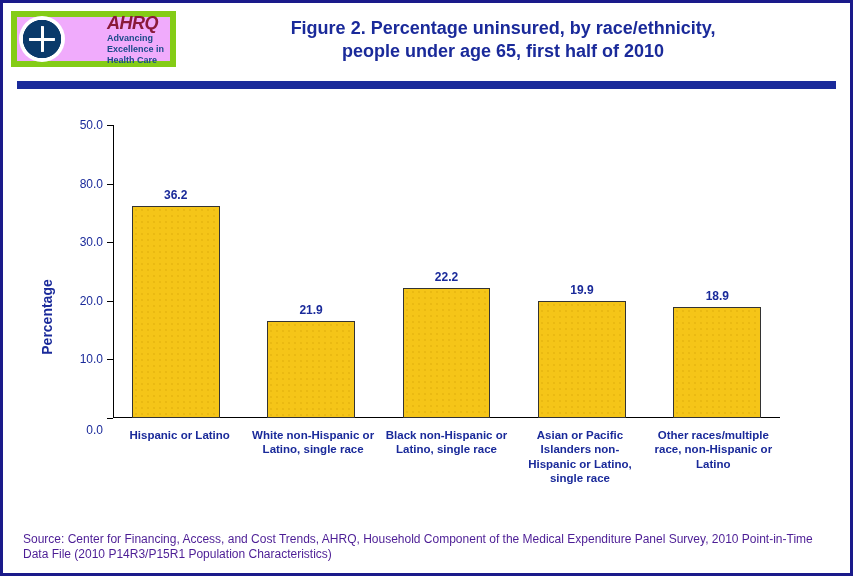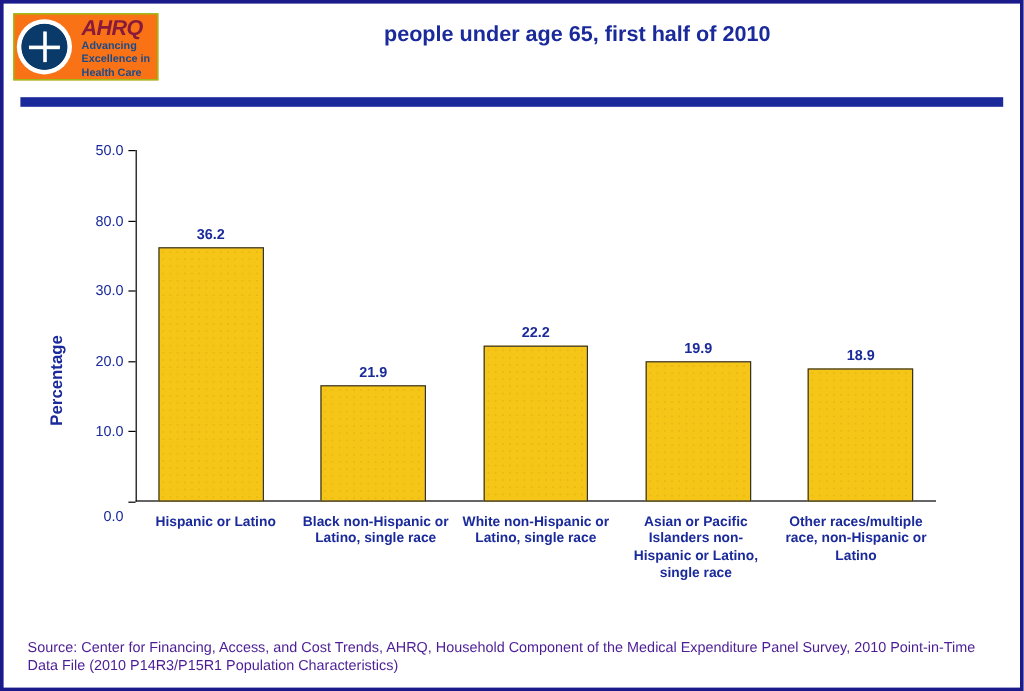--- a/index.html
+++ b/index.html
@@ -17,24 +17,25 @@
     flex-direction: column;
   }
   .header-row {
     display: flex;
     align-items: flex-start;
     padding: 8px 20px 4px 8px;
   }
   .logo-block {
     display: flex;
     align-items: center;
-    border: 1px solid #84cc16;
-    background: #f97316;
+    border: 6px solid #84cc16;
+    background: #f0abfc;
     padding: 2px 6px 2px 2px;
     height: 56px;
+    gap: 34px;
   }
   .hhs-seal {
     width: 46px;
     height: 46px;
     border-radius: 50%;
     background: radial-gradient(circle at 50% 50%, #0a3a6a 0%, #0a3a6a 58%, #fff 60%);
     position: relative;
     margin-right: 4px;
     flex-shrink: 0;
   }
@@ -191,20 +192,21 @@
     <div class="logo-block">
       <div class="hhs-seal"></div>
       <div class="ahrq-text">
         <div class="ahrq-word">AHRQ</div>
         <div class="ahrq-tag">Advancing</div>
         <div class="ahrq-tag">Excellence in</div>
         <div class="ahrq-tag">Health Care</div>
       </div>
     </div>
     <div class="title-block">
+      <div>Figure 2. Percentage uninsured, by race/ethnicity,</div>
       <div>people under age 65, first half of 2010</div>
     </div>
   </div>
 
   <div class="hr-bar"></div>
 
   <div class="chart-zone">
     <div class="y-label">Percentage</div>
 
     <div class="plot" id="plot">
@@ -241,21 +243,21 @@
         <div class="tick" style="top: 40%;"></div>
         <div class="y-tick-label" style="top: 40%;">30.0</div>
         <div class="tick" style="top: 20%;"></div>
         <div class="y-tick-label" style="top: 20%;">80.0</div>
         <div class="tick" style="top: 0%;"></div>
         <div class="y-tick-label" style="top: 0%;">50.0</div>
       </div>
 
     <div class="x-labels" id="xlabels">
         <div class="x-lab">Hispanic or Latino</div>
+        <div class="x-lab">White non-Hispanic or Latino, single race</div>
         <div class="x-lab">Black non-Hispanic or Latino, single race</div>
-        <div class="x-lab">White non-Hispanic or Latino, single race</div>
         <div class="x-lab">Asian or Pacific Islanders non-Hispanic or Latino, single race</div>
         <div class="x-lab">Other races/multiple race, non-Hispanic or Latino</div>
       </div>
   </div>
 
   <div class="source">Source: Center for Financing, Access, and Cost Trends, AHRQ, Household Component of the Medical Expenditure Panel Survey, 2010 Point-in-Time Data File (2010 P14R3/P15R1 Population Characteristics)</div>
 </div>
 
 </body></html>

